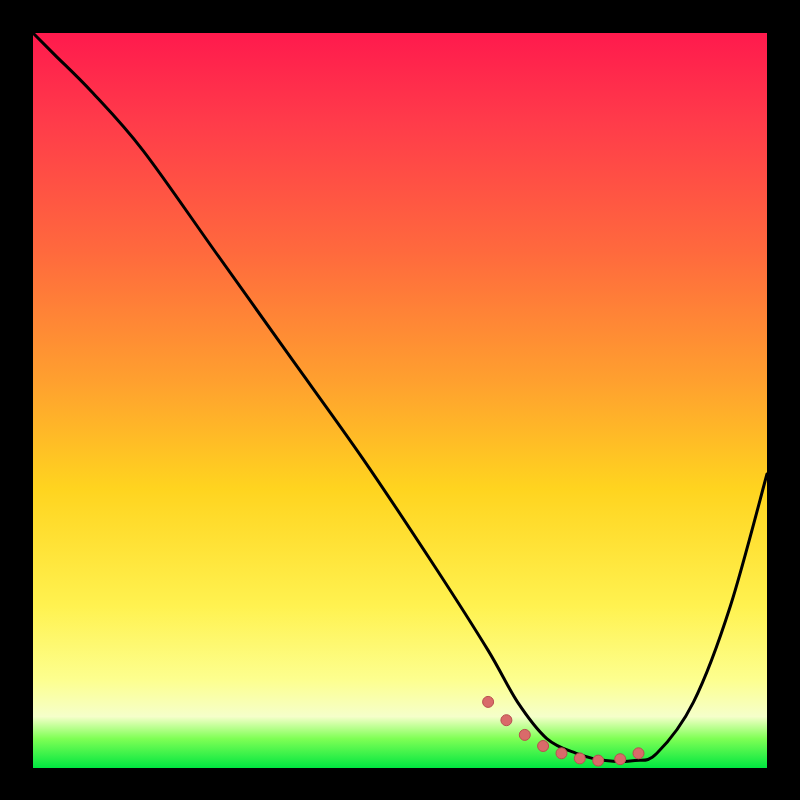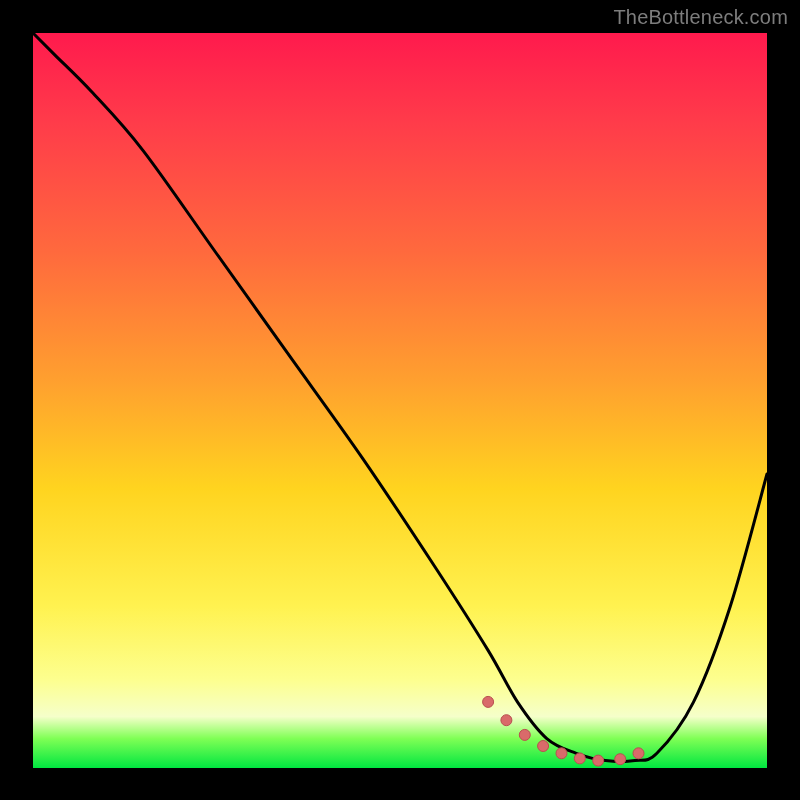--- a/index.html
+++ b/index.html
@@ -55,21 +55,20 @@
     top: 33px;
     width: 734px;
     height: 735px;
     overflow: visible;
   }
 </style>
 </head>
 <body>
 
 <div class="frame">
-  <div class="watermark">TheBottleneck.com</div>
 
   <div class="plot"></div>
 
   <svg class="curve" viewBox="0 0 734 735" preserveAspectRatio="none">
     <path id="curve-path" fill="none" stroke="#000000" stroke-width="3" stroke-linecap="round" stroke-linejoin="round" d="M 0.0 0.0 C 3.7 3.7, 12.2 12.3, 22.0 22.1 C 31.8 31.9, 44.0 42.9, 58.7 58.8 C 73.4 74.7, 89.3 90.7, 110.1 117.6 C 130.9 144.6, 159.0 186.2, 183.5 220.5 C 208.0 254.8, 232.4 289.1, 256.9 323.4 C 281.4 357.7, 305.8 390.8, 330.3 426.3 C 354.8 461.8, 382.9 504.7, 403.7 536.5 C 424.5 568.4, 441.6 595.3, 455.1 617.4 C 468.5 639.5, 474.7 654.1, 484.4 668.9 C 494.2 683.6, 504.0 697.0, 513.8 705.6 C 523.6 714.2, 533.4 716.6, 543.2 720.3 C 552.9 724.0, 562.7 726.4, 572.5 727.6 C 582.3 728.9, 593.3 728.9, 601.9 727.6 C 610.4 726.4, 614.1 730.1, 623.9 720.3 C 633.7 710.5, 648.4 693.4, 660.6 668.9 C 672.8 644.4, 685.1 611.3, 697.3 573.3 C 709.5 535.3, 727.9 463.1, 734.0 441.0"></path>
     <g id="dots">
         <circle cx="455.1" cy="668.9" r="5.5" fill="#d96a6a" stroke="#b84f4f" stroke-width="1"></circle>
         <circle cx="473.4" cy="687.2" r="5.5" fill="#d96a6a" stroke="#b84f4f" stroke-width="1"></circle>
         <circle cx="491.8" cy="701.9" r="5.5" fill="#d96a6a" stroke="#b84f4f" stroke-width="1"></circle>
         <circle cx="510.1" cy="713.0" r="5.5" fill="#d96a6a" stroke="#b84f4f" stroke-width="1"></circle>

